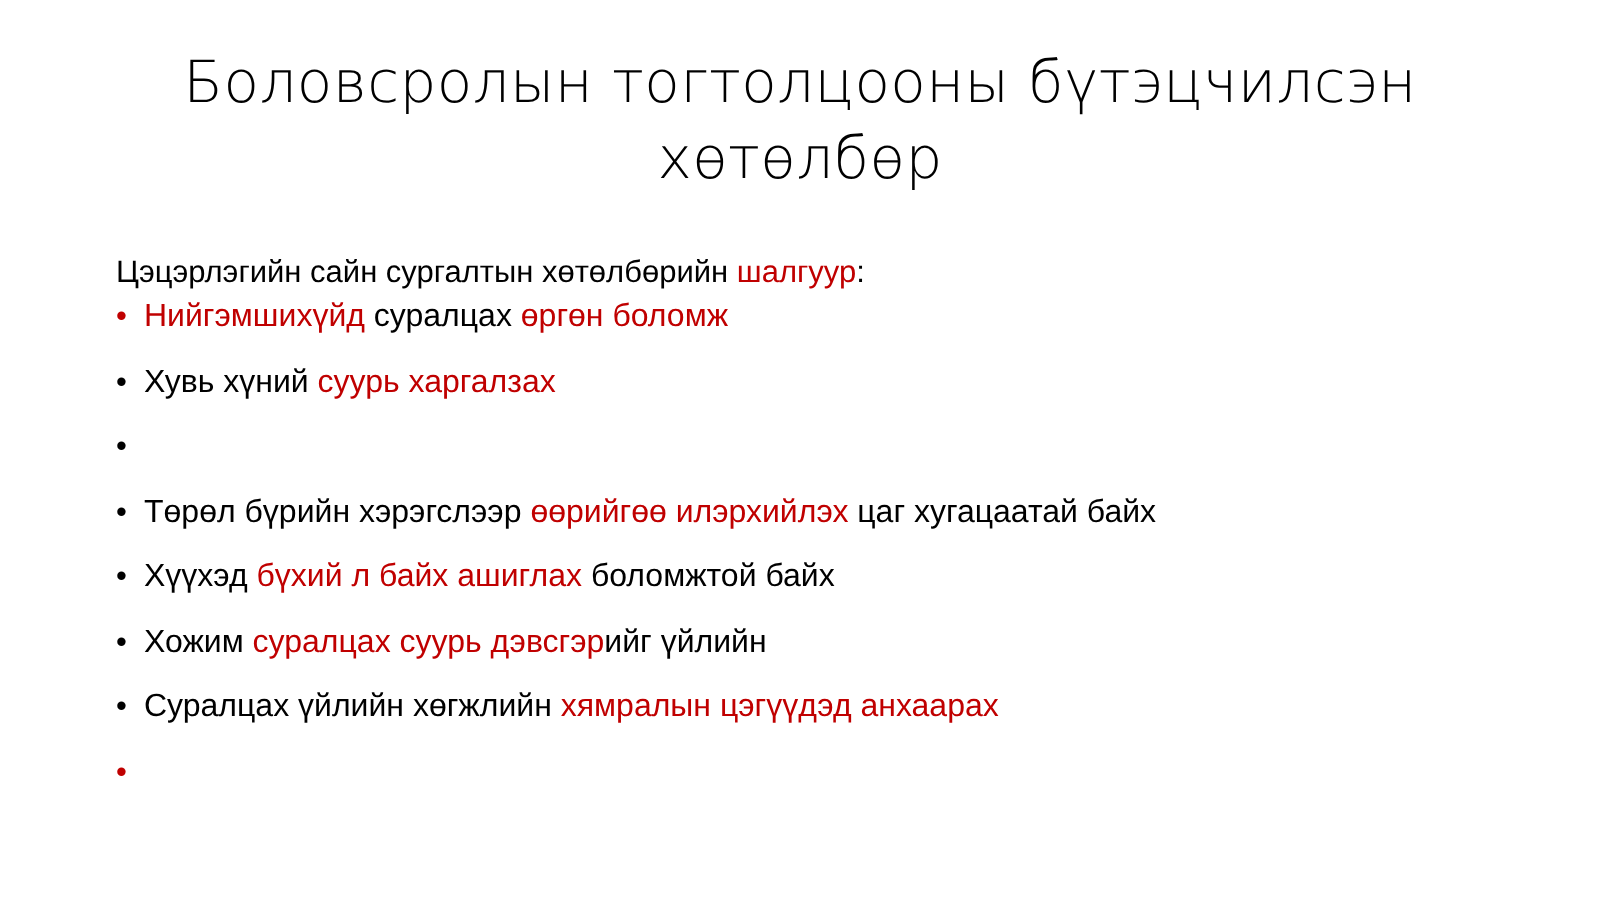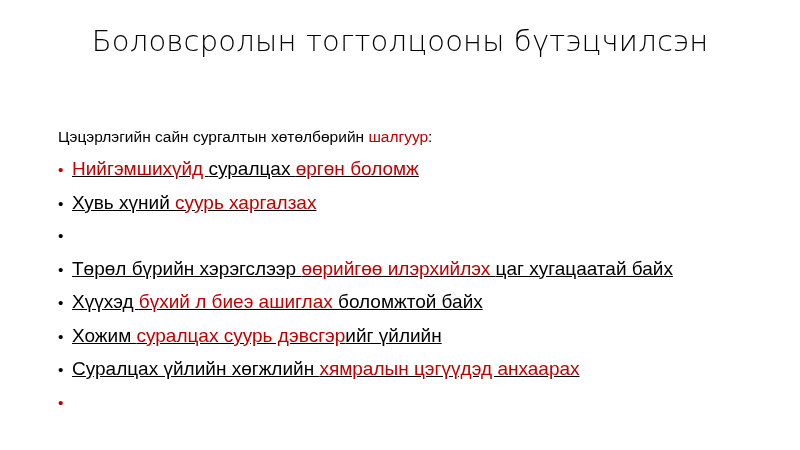--- a/index.html
+++ b/index.html
@@ -39,56 +39,55 @@
   .body-block {
     position: absolute;
     left: 58px;
     top: 126px;
     width: 720px;
   }
   .lead-line {
     font-size: 15.5px;
     line-height: 22px;
     color: #000000;
-    margin-bottom: 10px;
     white-space: nowrap;
   }
   .bullet-row {
     display: flex;
     align-items: baseline;
     line-height: 22px;
     margin-bottom: 10.5px;
     white-space: nowrap;
   }
   .bullet-marker {
     flex: 0 0 auto;
     width: 14px;
     font-size: 15.5px;
     line-height: 22px;
     text-align: left;
   }
   .bullet-text {
     flex: 0 1 auto;
-    font-size: 19px;
+    font-size: 16px;
     line-height: 22px;
-    text-decoration: underline;
   }
   .run { white-space: pre; }
   .run-black { color: #000000; }
   .run-red { color: #c00000; }
   .m-black { color: #000000; }
   .m-red { color: #c00000; }
 </style>
 </head>
 <body>
 
 <div class="slide">
 
   <div class="title-block">
     <div class="title-line">Боловсролын тогтолцооны бүтэцчилсэн</div>
+    <div class="title-line">хөтөлбөр</div>
   </div>
 
   <div class="body-block">
     <div class="lead-line"><span class="run run-black">Цэцэрлэгийн сайн сургалтын хөтөлбөрийн </span><span class="run run-red">шалгуур</span><span class="run run-black">:</span></div>
     <div id="bullet-list">
         <div class="bullet-row">
           <span class="bullet-marker m-red">•</span>
           <span class="bullet-text"><span class="run run-red">Нийгэмшихүйд </span><span class="run run-black">суралцах </span><span class="run run-red">өргөн боломж</span></span>
         </div>
         <div class="bullet-row">
@@ -97,21 +96,21 @@
         </div>
         <div class="bullet-row">
           <span class="bullet-marker m-black">•</span>
         </div>
         <div class="bullet-row">
           <span class="bullet-marker m-black">•</span>
           <span class="bullet-text"><span class="run run-black">Төрөл бүрийн хэрэгслээр </span><span class="run run-red">өөрийгөө илэрхийлэх </span><span class="run run-black">цаг хугацаатай байх</span></span>
         </div>
         <div class="bullet-row">
           <span class="bullet-marker m-black">•</span>
-          <span class="bullet-text"><span class="run run-black">Хүүхэд </span><span class="run run-red">бүхий л биеэ ашиглах </span><span class="run run-black">боломжтой байх</span></span>
+          <span class="bullet-text"><span class="run run-black">Хүүхэд </span><span class="run run-red">бүхий л байх ашиглах </span><span class="run run-black">боломжтой байх</span></span>
         </div>
         <div class="bullet-row">
           <span class="bullet-marker m-black">•</span>
           <span class="bullet-text"><span class="run run-black">Хожим </span><span class="run run-red">суралцах суурь дэвсгэр</span><span class="run run-black">ийг үйлийн</span></span>
         </div>
         <div class="bullet-row">
           <span class="bullet-marker m-black">•</span>
           <span class="bullet-text"><span class="run run-black">Суралцах үйлийн хөгжлийн </span><span class="run run-red">хямралын цэгүүдэд анхаарах</span></span>
         </div>
         <div class="bullet-row">

